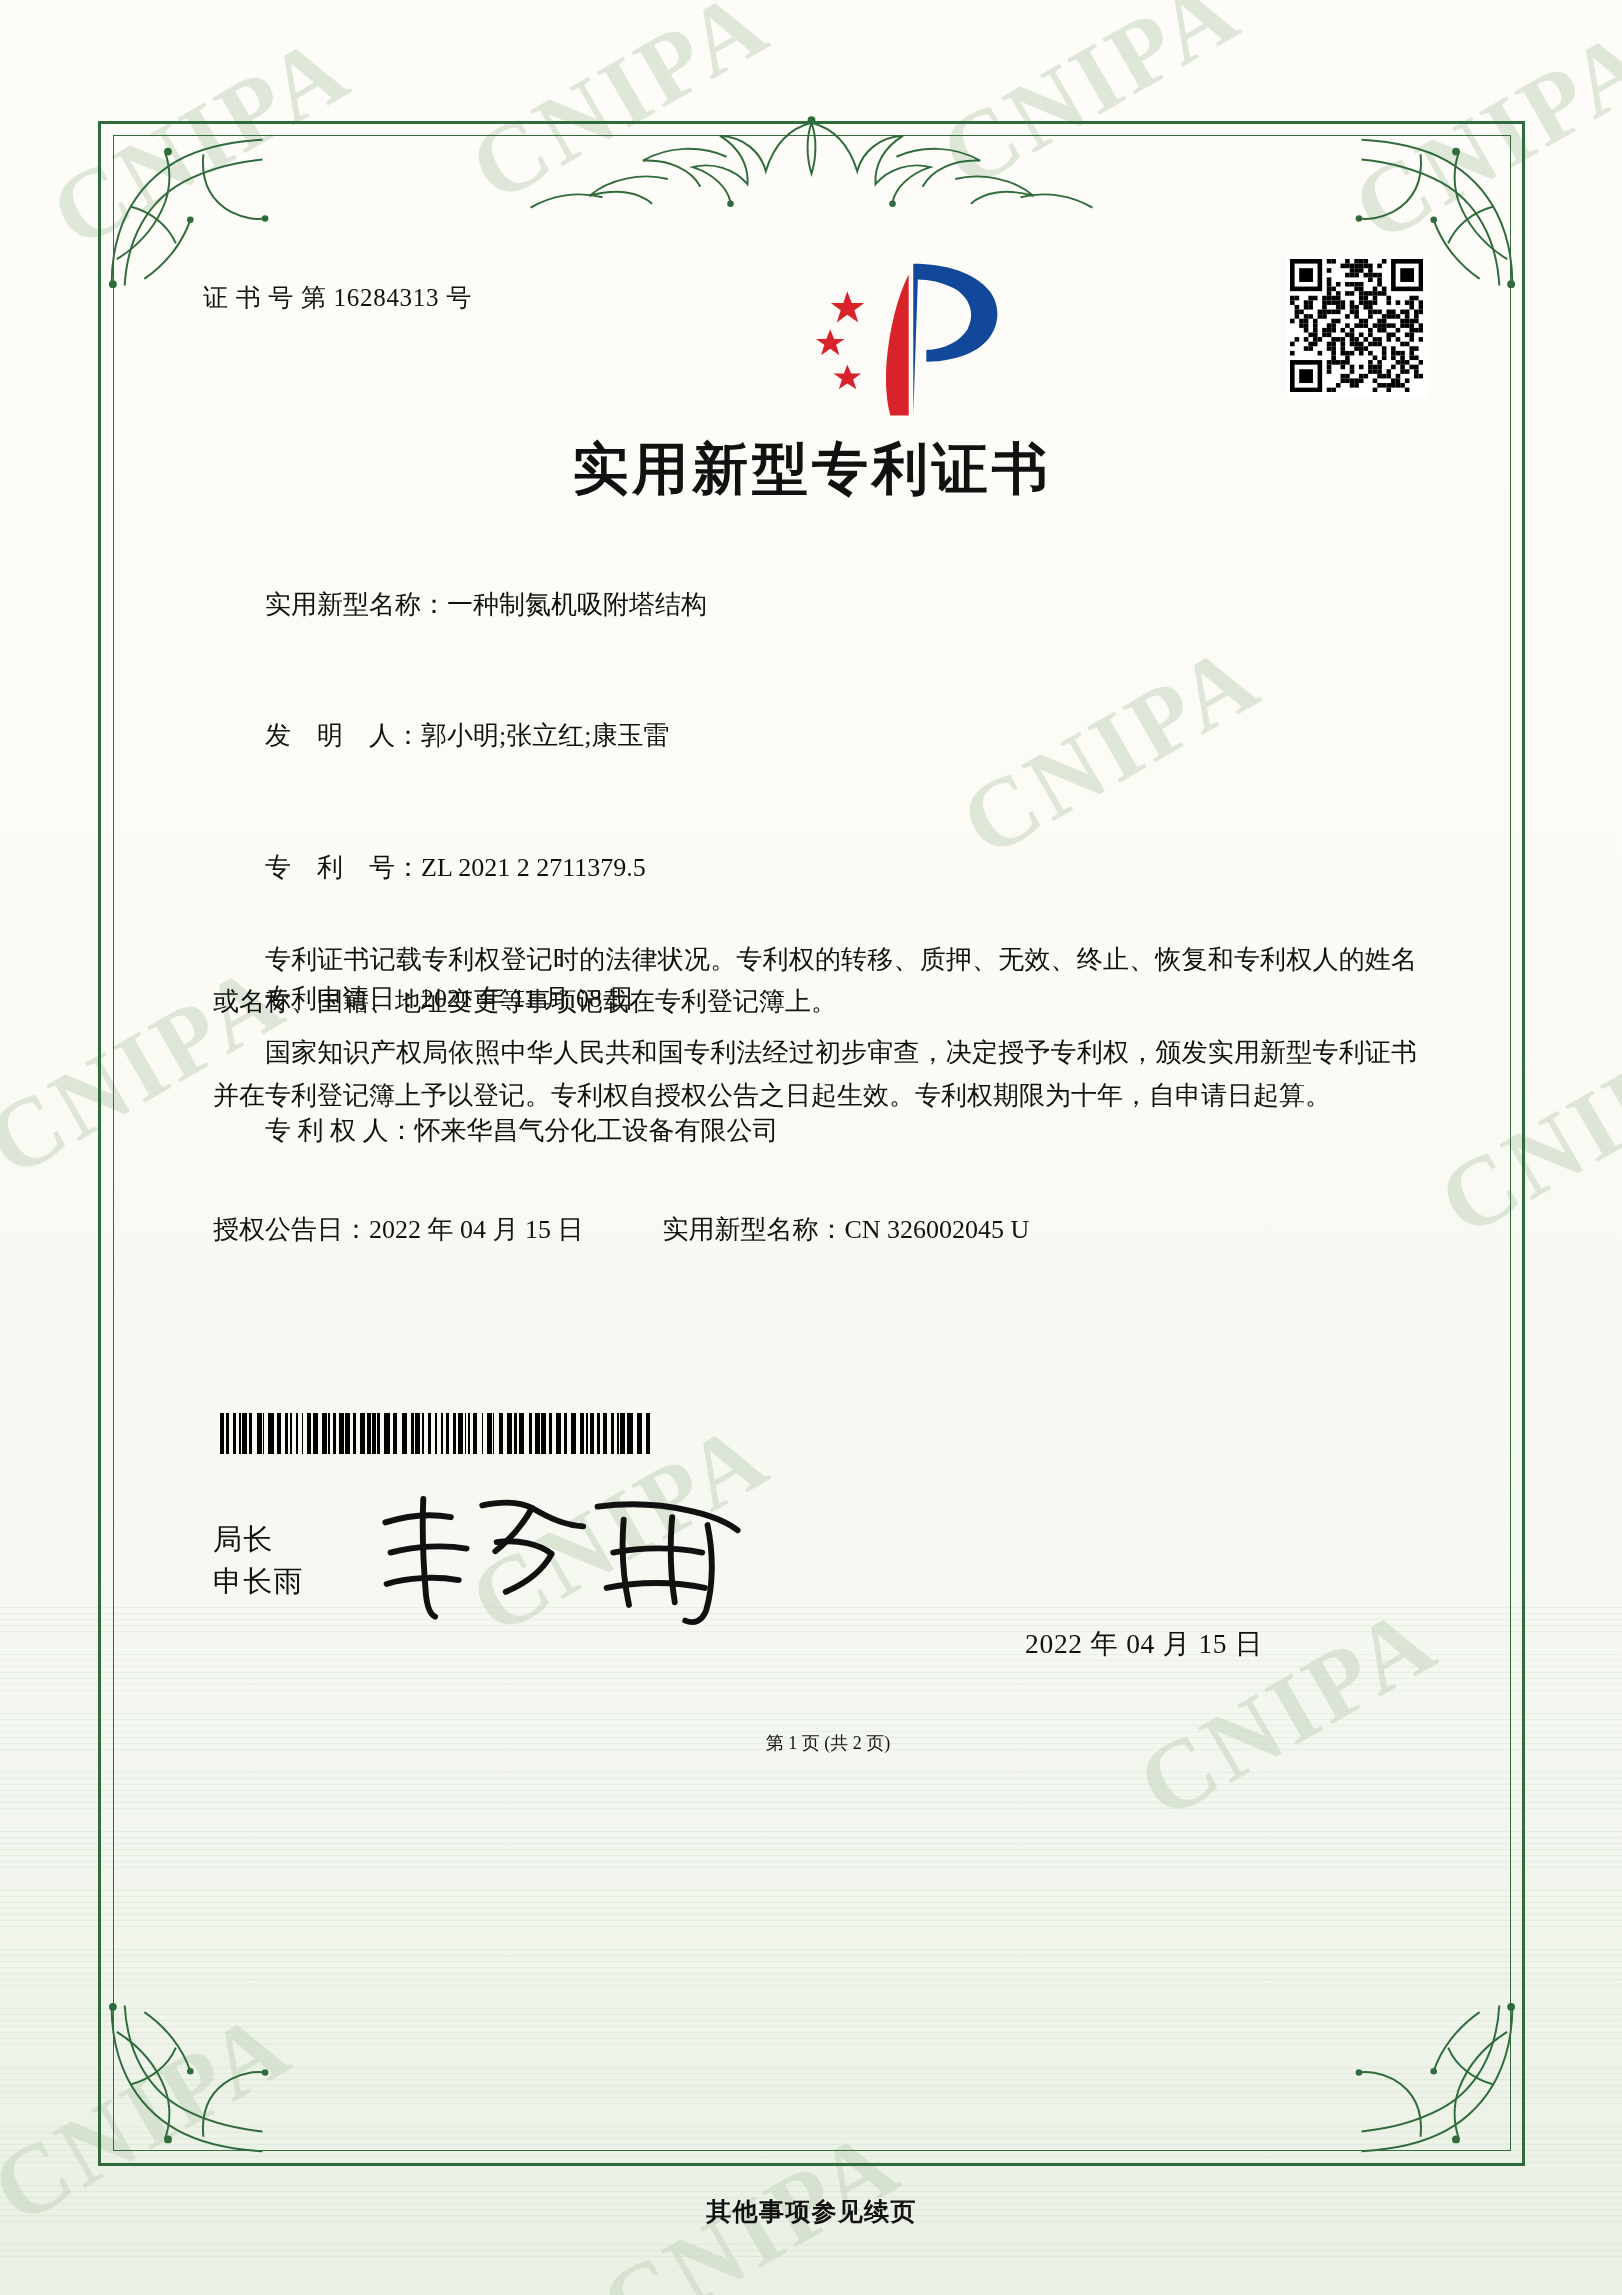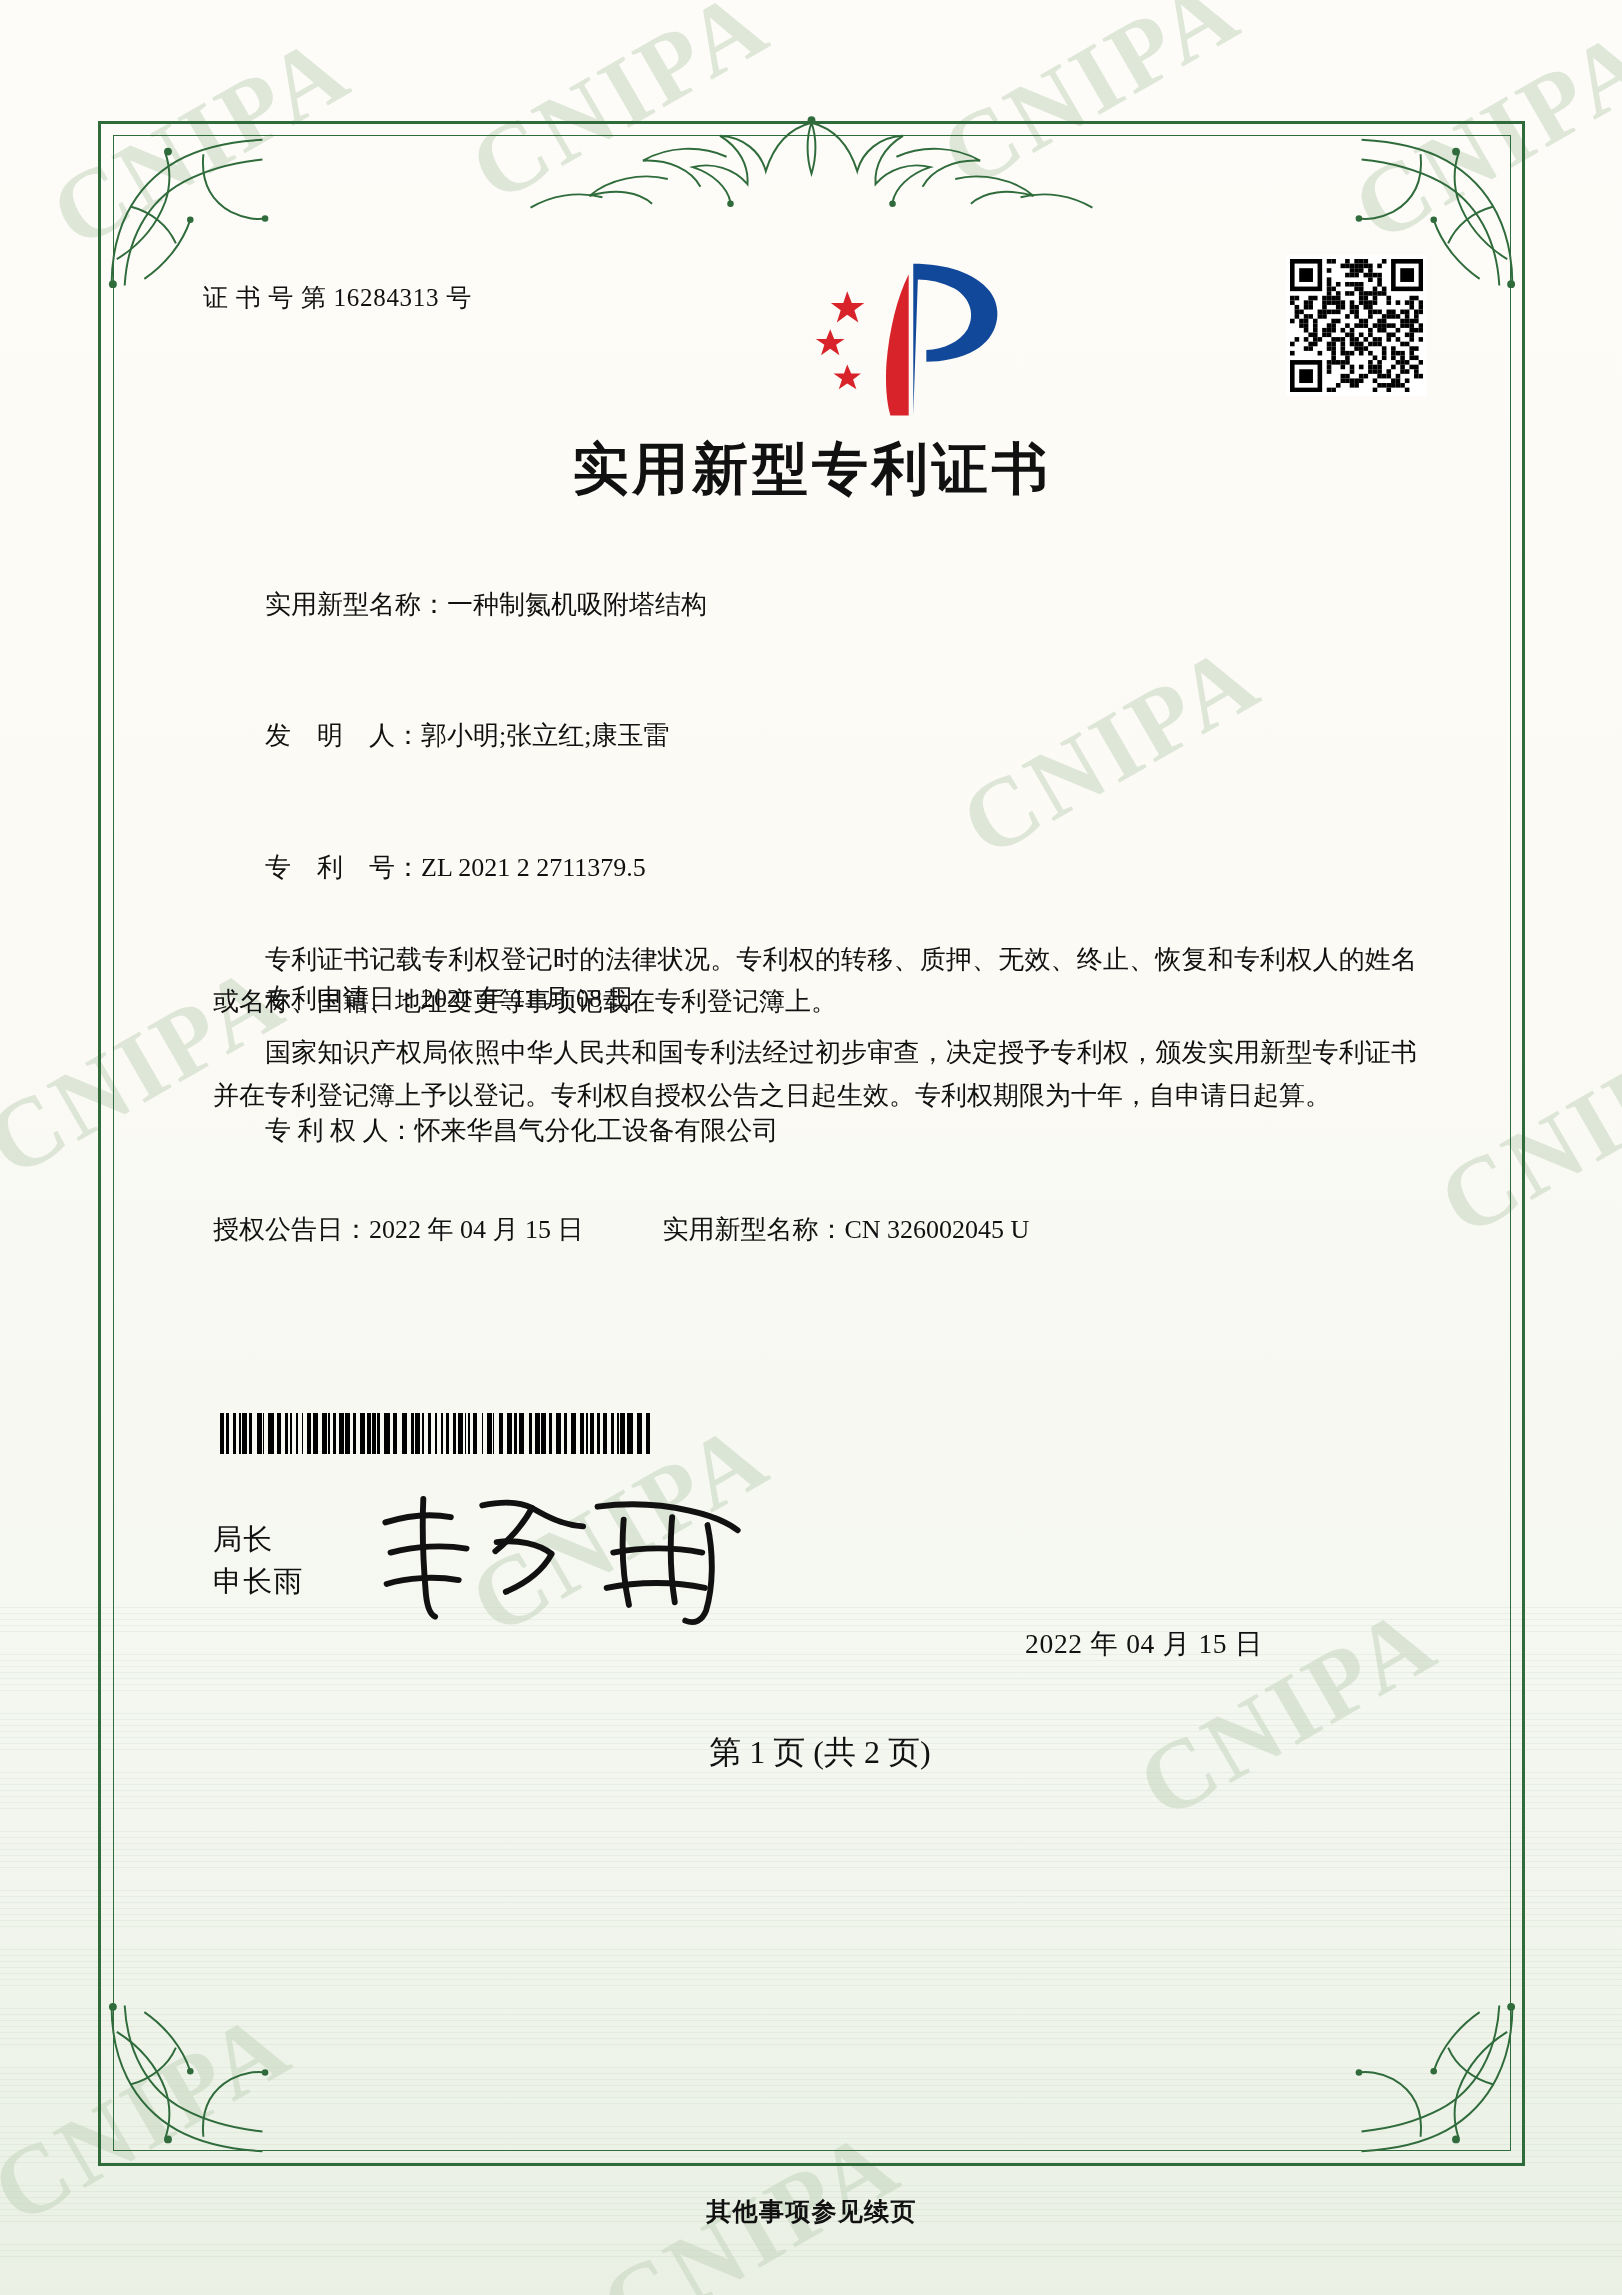--- a/index.html
+++ b/index.html
@@ -204,24 +204,24 @@
   .sign-date {
     position: absolute;
     left: 874px; top: 1410px;
     font-size: 27.5px;
     color: #111;
     letter-spacing: 0.7px;
   }
 
   .page-no {
     position: absolute;
-    left: 8px; top: 1515px;
+    left: 16px; top: 1515px;
     width: 1322px;
     text-align: center;
-    font-size: 32px;
+    font-size: 18px;
     color: #111;
   }
 
   .footer-note {
     position: absolute;
     left: 0; top: 2195px;
     width: 1623px;
     text-align: center;
     font-size: 25px;
     font-weight: bold;

